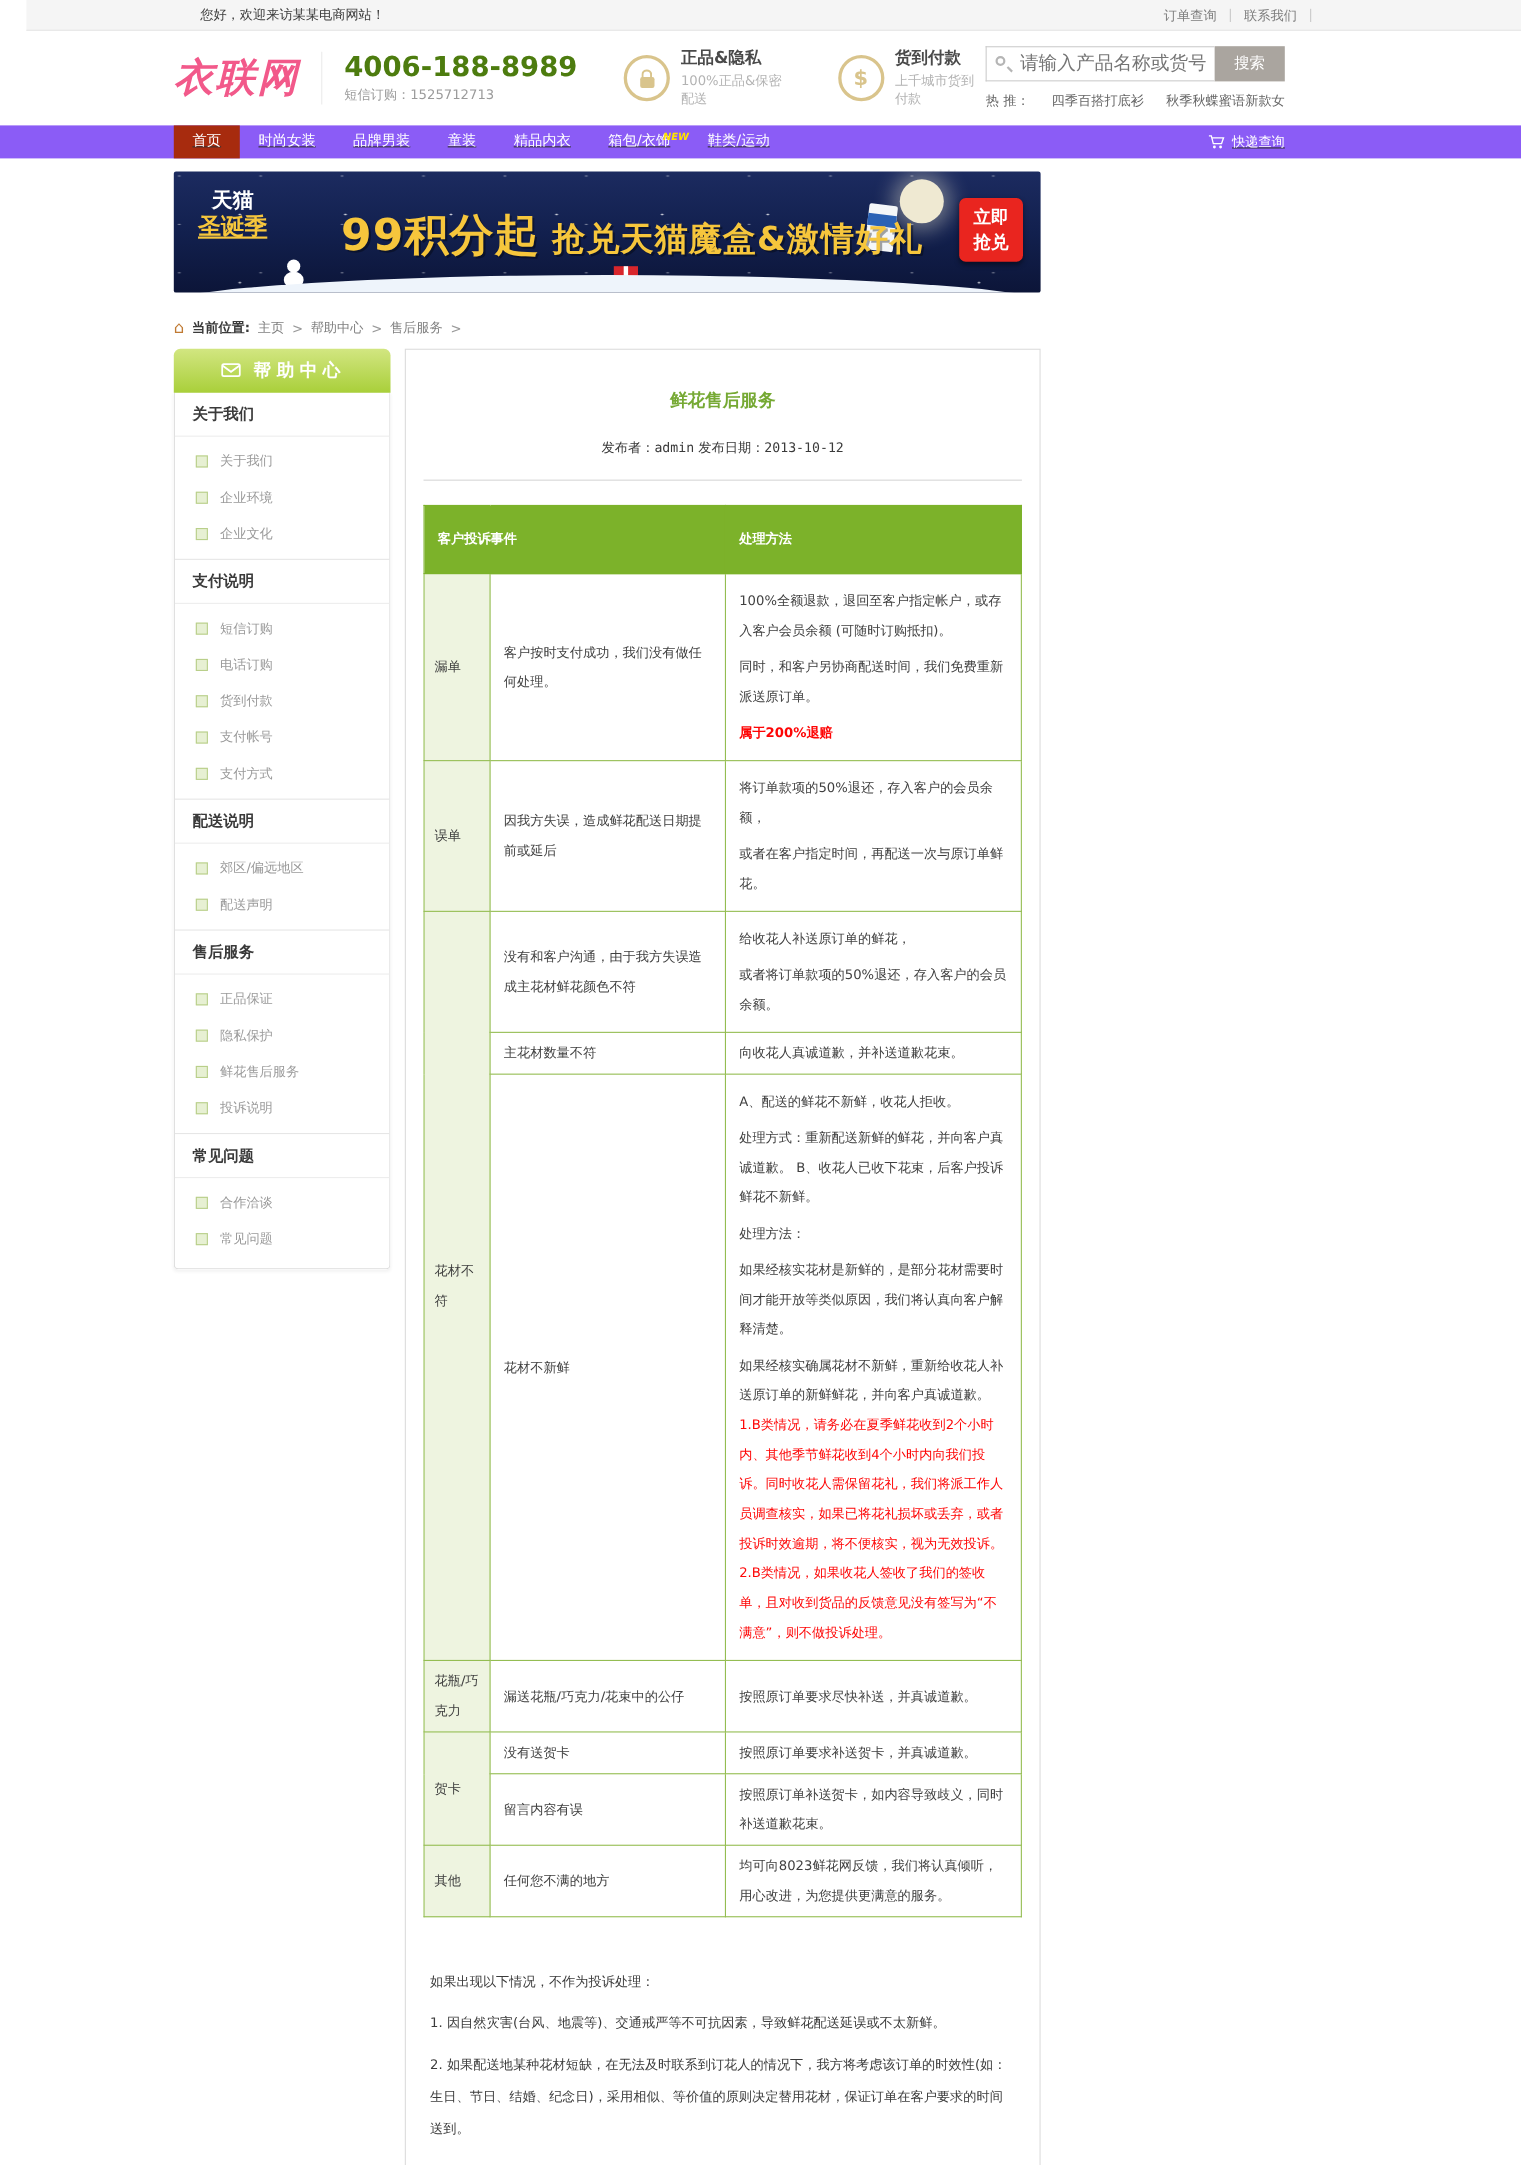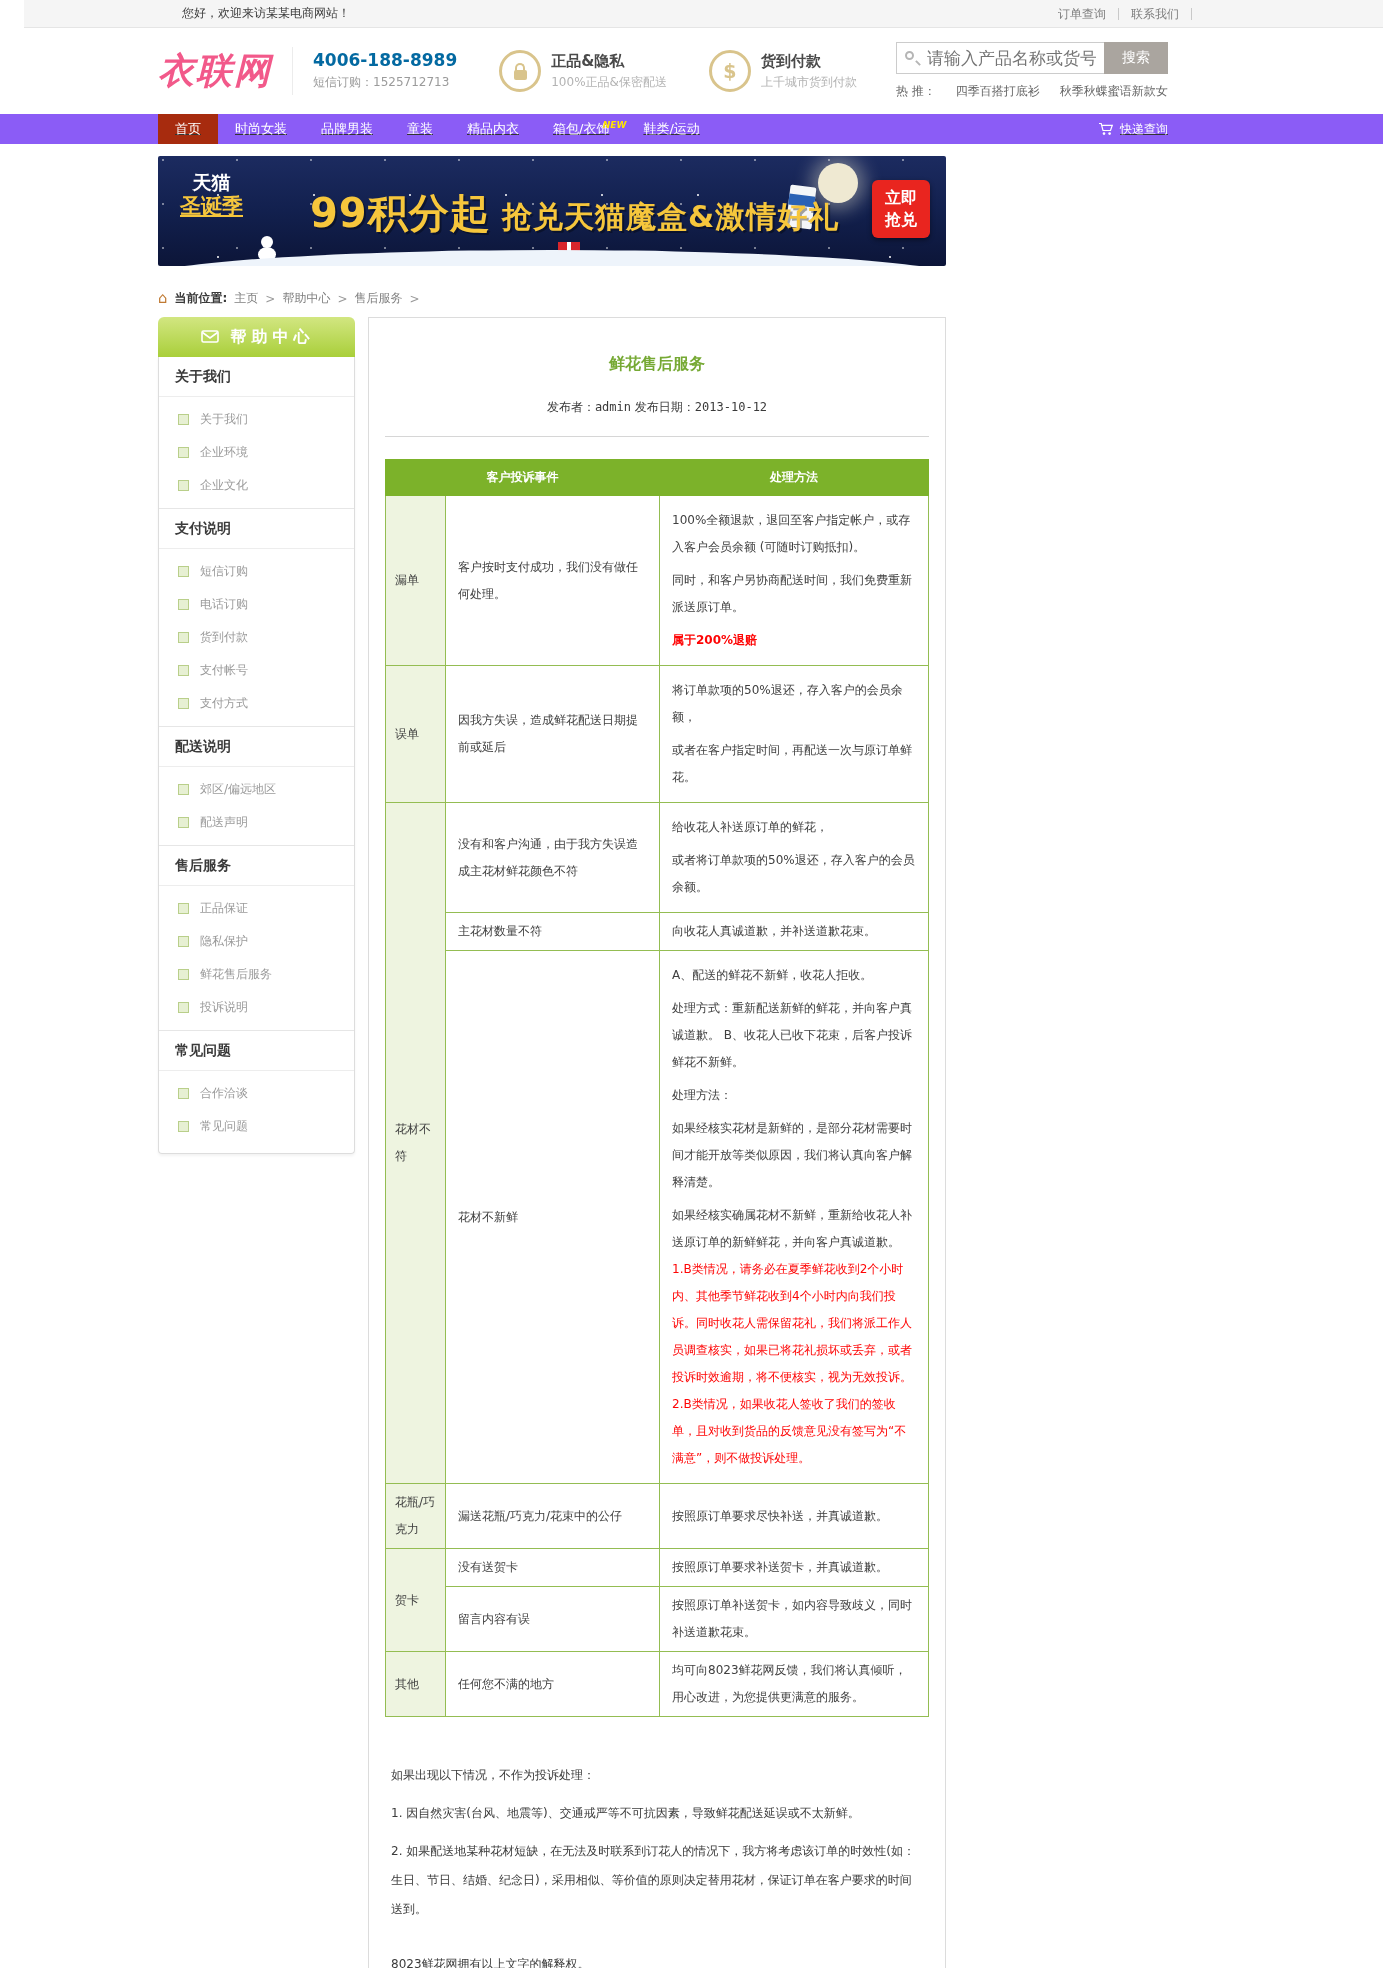--- a/index.html
+++ b/index.html
@@ -14,21 +14,21 @@
   .topbar .wrapA { display:flex; justify-content:space-between; align-items:center; height:27px; }
   .greeting { color:#3c3c3c; }
   .top-links { display:flex; }
   .top-link { color:#7d7d7d; padding:0 12px; border-right:1px solid #c9c9c9; cursor:pointer; line-height:12px; }
 
   
   .header { height:86px; }
   .header .wrapA { display:flex; align-items:center; height:86px; }
   .logo { font-size:36px; font-weight:bold; font-style:italic; color:#f2598a; letter-spacing:2px; white-space:nowrap; cursor:pointer; }
   .hdr-divider { width:1px; height:48px; background:#ececec; margin:0 20px; }
-  .phone { font-size:17px; font-weight:bold; color:#0369a1; line-height:1.1; white-space:nowrap; }
+  .phone { font-size:25px; font-weight:bold; color:#4d7c0f; line-height:1.1; white-space:nowrap; }
   .sms { font-size:12px; color:#9b9b9b; margin-top:4px; }
   .feature { display:flex; align-items:center; margin-left:42px; }
   .f-icon { width:42px; height:42px; border-radius:50%; border:3px solid #d9c48c; color:#d9c48c;
             display:flex; align-items:center; justify-content:center; margin-right:10px; flex:none;
             font-weight:bold; font-size:19px; }
   .lock { position:relative; width:13px; height:10px; background:#d9c48c; border-radius:2px; margin-top:7px; }
   .lock::before { content:""; position:absolute; top:-7px; left:1.5px; width:6px; height:6px;
                   border:2px solid #d9c48c; border-bottom:none; border-radius:6px 6px 0 0; }
   .f-title { font-size:15px; font-weight:bold; color:#4a4a4a; }
   .f-sub { font-size:12px; color:#b3b3b3; margin-top:3px; }
@@ -102,21 +102,21 @@
   .side-sec-title { font-size:14px; font-weight:bold; color:#3a3a3a; padding:11px 16px 10px; border-bottom:1px solid #ededed; margin-bottom:6px; }
   .side-item { display:flex; align-items:center; gap:11px; padding:8px 0 8px 19px; font-size:12px; color:#9a9a9a; cursor:pointer; }
   .bullet { width:11px; height:11px; background:#e7f0d3; border:1px solid #b9cf8a; flex:none; }
 
   .article { flex:1; border:1px solid #dcdcdc; background:#fff; padding:8px 16px 0; }
   .art-title { text-align:center; color:#76a934; font-size:16px; font-weight:bold; margin:28px 0 24px; }
   .art-meta { text-align:center; font-size:12px; color:#3a3a3a; padding-bottom:20px; border-bottom:1px solid #d6d6d6; margin-bottom:22px; }
   .meta-val { font-family:"DejaVu Sans Mono","Liberation Mono",monospace; }
 
   .cmp-table { width:100%; border-collapse:collapse; font-size:12px; color:#404040; }
-  .cmp-table th { background:#7cb22a; color:#fff; text-align:center; padding:9px 12px; border:1px solid #7cb22a; font-weight:bold; }
+  .cmp-table th { background:#7cb22a; color:#fff; text-align:left; padding:22px 12px; border:1px solid #7cb22a; font-weight:bold; }
   .cmp-table td { border:1px solid #94bd52; padding:5px 12px; vertical-align:middle; line-height:27px; }
   td.cat { background:#eef4e0; width:60px; padding:5px 9px; }
   td.desc { width:214px; }
   .m p { margin:6px 0; }
   .red { color:#fe0505; }
   .red-b { color:#fe0505; font-weight:bold; }
 
   .notes { margin:44px 6px 34px; font-size:12px; color:#3b3b3b; line-height:29px; }
   .notes p { margin:9px 0; }
   .notes .note-last { margin-top:26px; }

